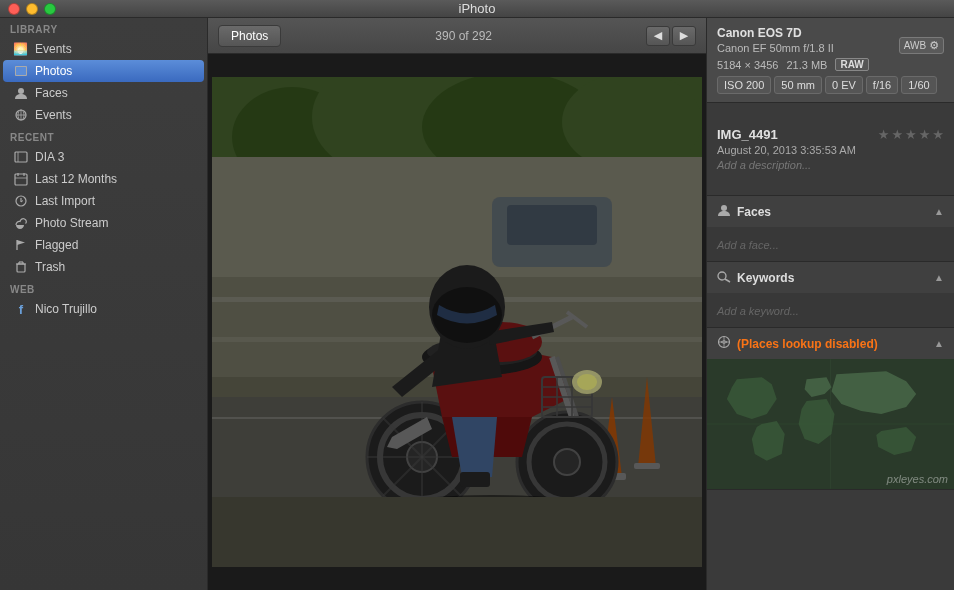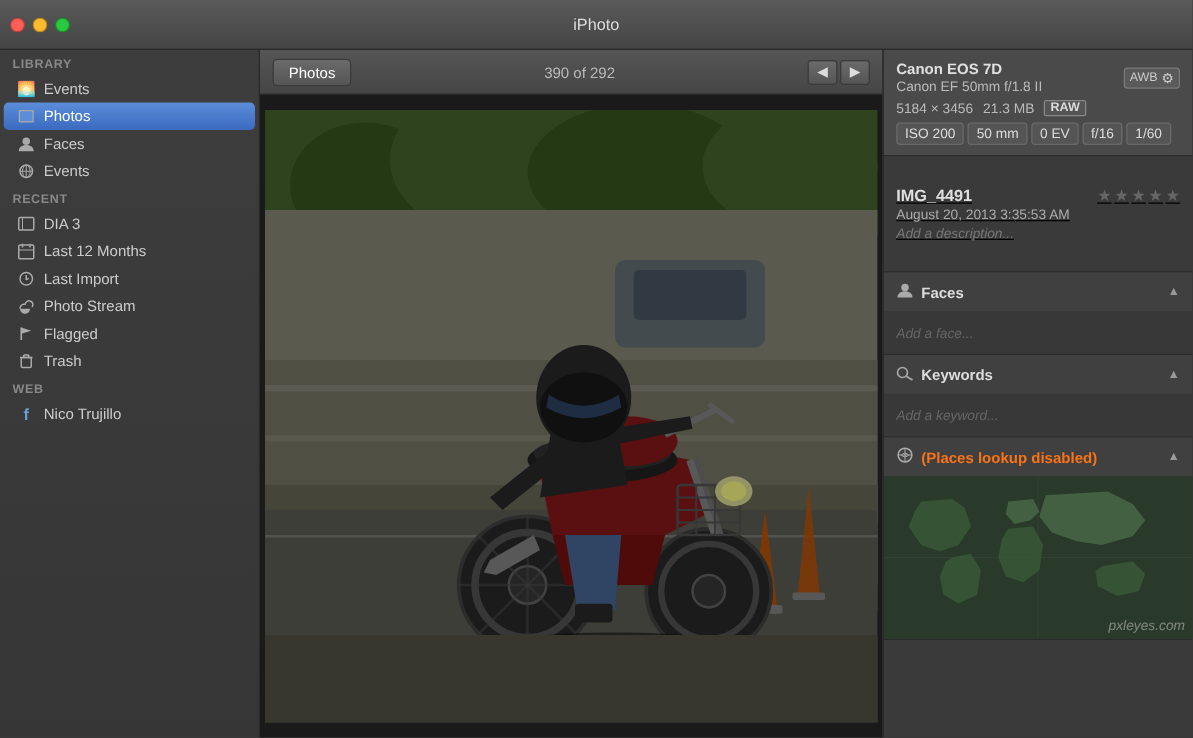--- a/index.html
+++ b/index.html
@@ -8,21 +8,21 @@
       height: 590px;
       background: #3a3a3a;
       font-family: -apple-system, 'Helvetica Neue', Arial, sans-serif;
       overflow: hidden;
       display: flex;
       flex-direction: column;
     }
 
     
     .titlebar {
-      height: 40px;
+      height: 18px;
       background: linear-gradient(to bottom, #5a5a5a, #444);
       display: flex;
       align-items: center;
       justify-content: center;
       position: relative;
       border-bottom: 1px solid #2a2a2a;
     }
     .titlebar-buttons {
       position: absolute;
       left: 8px;
@@ -176,21 +176,21 @@
 
     
     .camera-info {
       background: #4a4a4a;
       border-bottom: 1px solid #2a2a2a;
       padding: 8px 10px;
     }
     .camera-header {
       display: flex;
       justify-content: space-between;
-      align-items: center;
+      align-items: flex-end;
       gap: 30px;
     }
     .camera-name {
       font-size: 12px;
       font-weight: 600;
       color: #e0e0e0;
     }
     .camera-lens {
       font-size: 11px;
       color: #bbb;
@@ -239,21 +239,20 @@
       border-radius: 3px;
       padding: 2px 6px;
       font-size: 11px;
       color: #ddd;
     }
 
     
     .photo-meta {
       padding: 24px 10px;
       border-bottom: 1px solid #2a2a2a;
-      text-decoration: underline;
     }
     .photo-name-row {
       display: flex;
       justify-content: space-between;
       align-items: center;
     }
     .photo-name {
       font-size: 13px;
       font-weight: 600;
       color: #e0e0e0;

